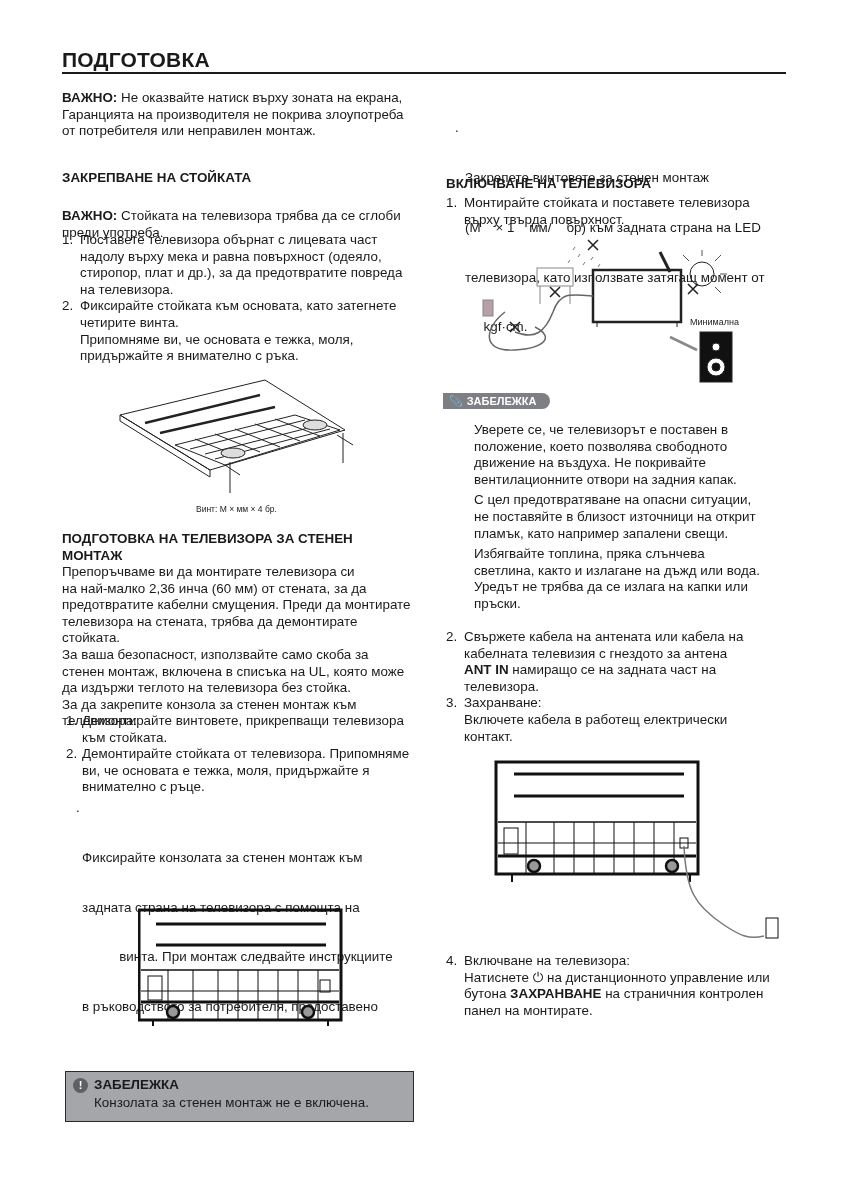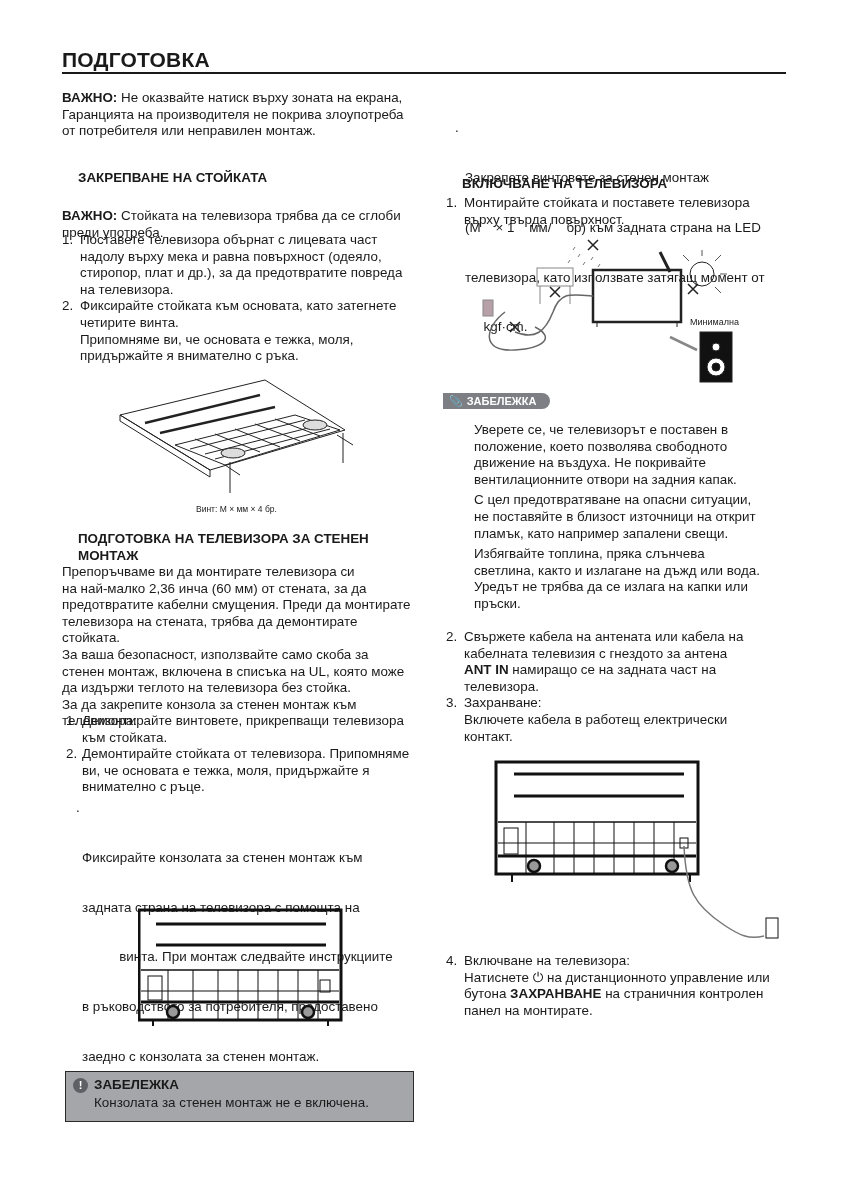--- a/index.html
+++ b/index.html
@@ -2,21 +2,21 @@
 <html><head>
 <meta charset="utf-8">
 <style>
   html, body { margin: 0; padding: 0; background: #ffffff; }
   body { width: 842px; height: 1190px; position: relative; overflow: hidden;
          font-family: "Liberation Sans", sans-serif; color: #1a1a1a; }
   .abs { position: absolute; }
   .title { left: 62px; top: 48px; font-size: 21px; font-weight: bold; letter-spacing: 0.2px; }
   .rule { left: 62px; top: 72px; width: 724px; height: 2px; background: #1a1a1a; }
   .txt { font-size: 13.4px; line-height: 16.6px; }
-  .h { font-size: 13.4px; font-weight: bold; line-height: 16.6px; margin-left: 16px; }
+  .h { font-size: 13.4px; font-weight: bold; line-height: 16.6px; }
   .b { font-weight: bold; }
   .p { margin: 0; }
   .li { position: relative; padding-left: 18px; }
   .li .n { position: absolute; left: 0; top: 0; }
   .caption { font-size: 8.5px; color: #222; }
   .note-badge { left: 443px; top: 393px; height: 16px; padding: 0 14px 0 6px; background: #7d7f85;
                 border-radius: 0 9px 9px 0; color: #fff; font-size: 11px; font-weight: bold;
                 line-height: 16px; display: flex; align-items: center; gap: 4px; }
   .graybox { left: 65px; top: 1071px; width: 349px; height: 51px; background: #a4a6aa;
              border: 1.5px solid #2a2a2a; box-sizing: border-box; }
@@ -116,21 +116,20 @@
     <div>Демонтирайте стойката от телевизора. Припомняме</div>
     <div>ви, че основата е тежка, моля, придържайте я</div>
     <div>внимателно с ръце.</div>
   </div>
   <div class="li" style="padding-left:16px; margin-left:4px; margin-top:4px; white-space:pre;">
     <span class="n" style="left:10px;">.</span>
     <div>Фиксирайте конзолата за стенен монтаж към</div>
     <div>задната страна на телевизора с помощта на</div>
     <div>          винта. При монтаж следвайте инструкциите</div>
     <div>в ръководството за потребителя, предоставено</div>
-    <div>заедно с конзолата за стенен монтаж.</div>
   </div>
 </div>
 
 <svg style="left:138px; top:908px;" width="210" height="120" viewBox="0 0 210 120">
   <g fill="none" stroke="#111">
     <rect x="1" y="2" width="202" height="110" stroke-width="3"></rect>
     <line x1="18" y1="16" x2="188" y2="16" stroke-width="3"></line>
     <line x1="18" y1="37" x2="188" y2="37" stroke-width="3"></line>
     <line x1="3" y1="62" x2="201" y2="62" stroke-width="1.5"></line>
     <line x1="3" y1="83" x2="201" y2="83" stroke-width="1"></line>

